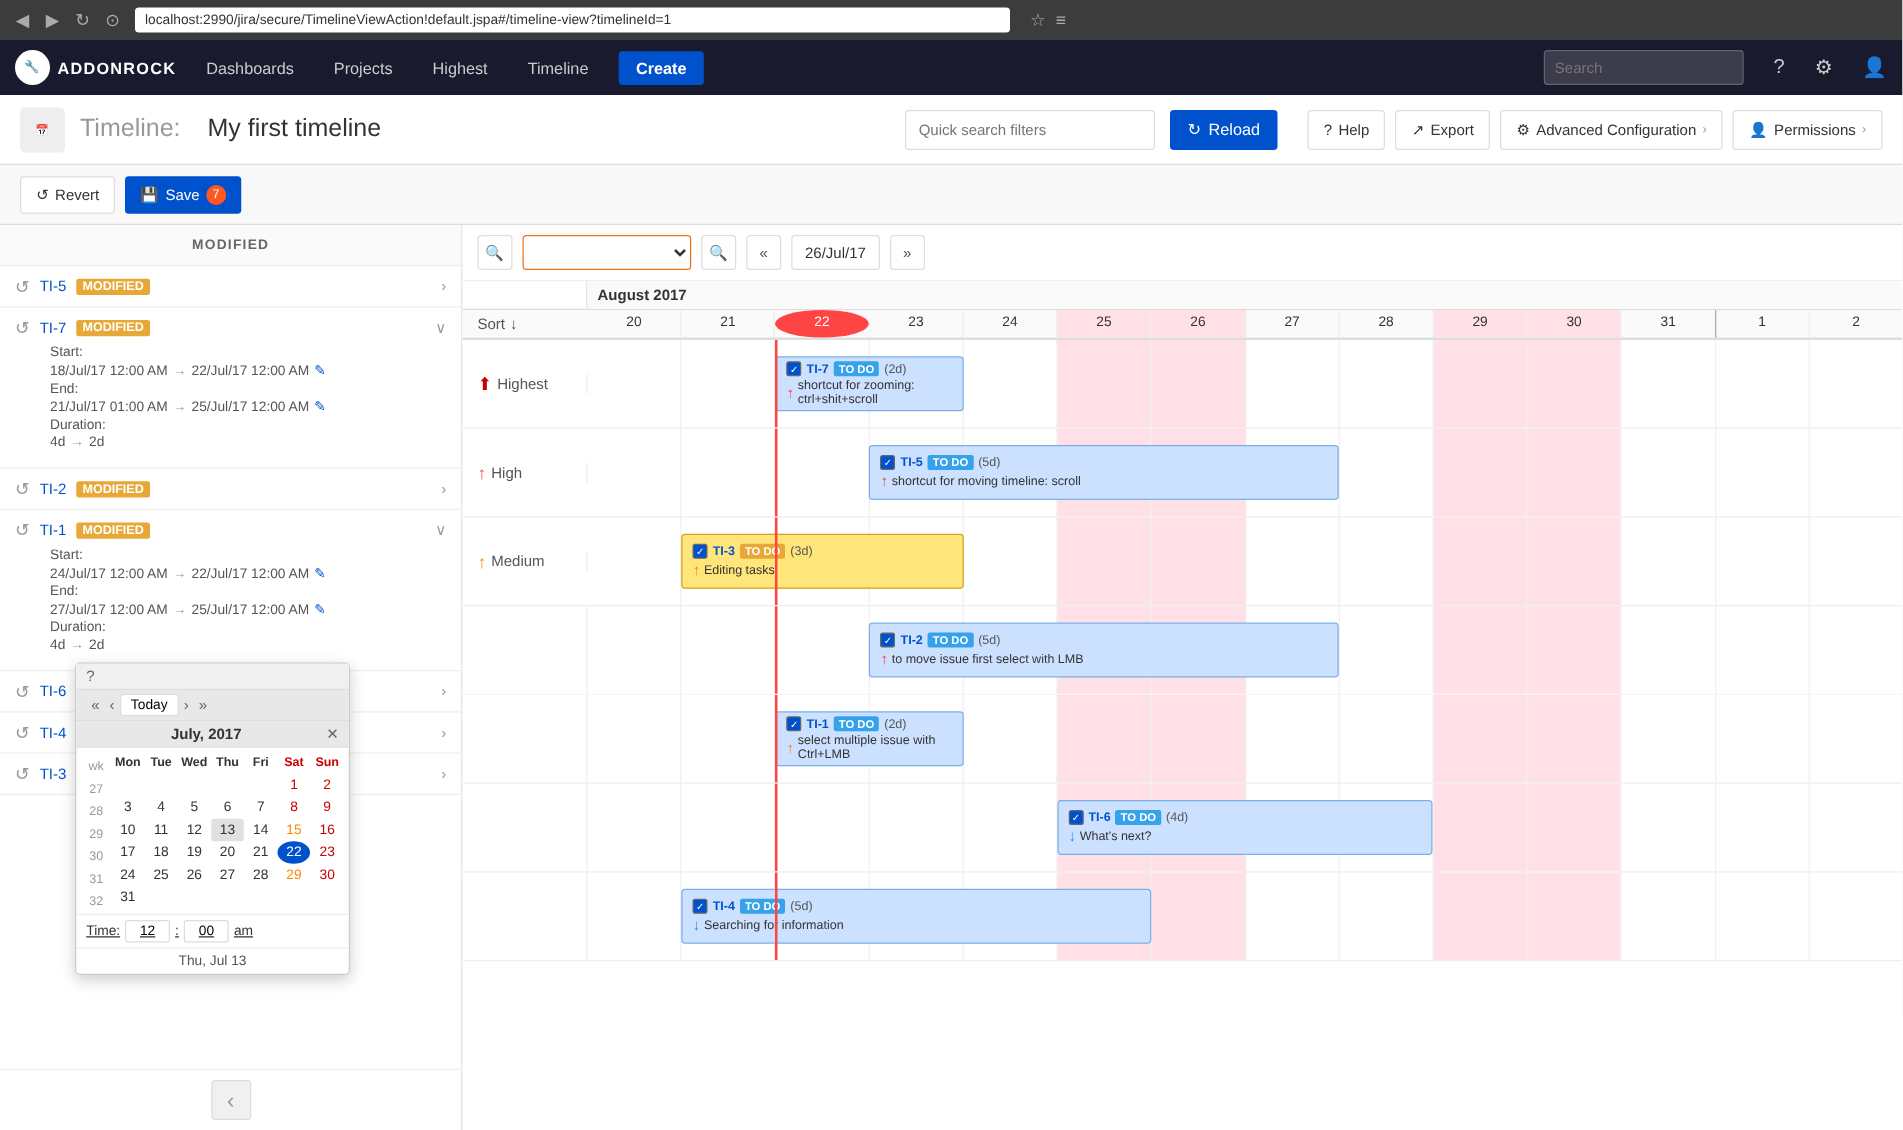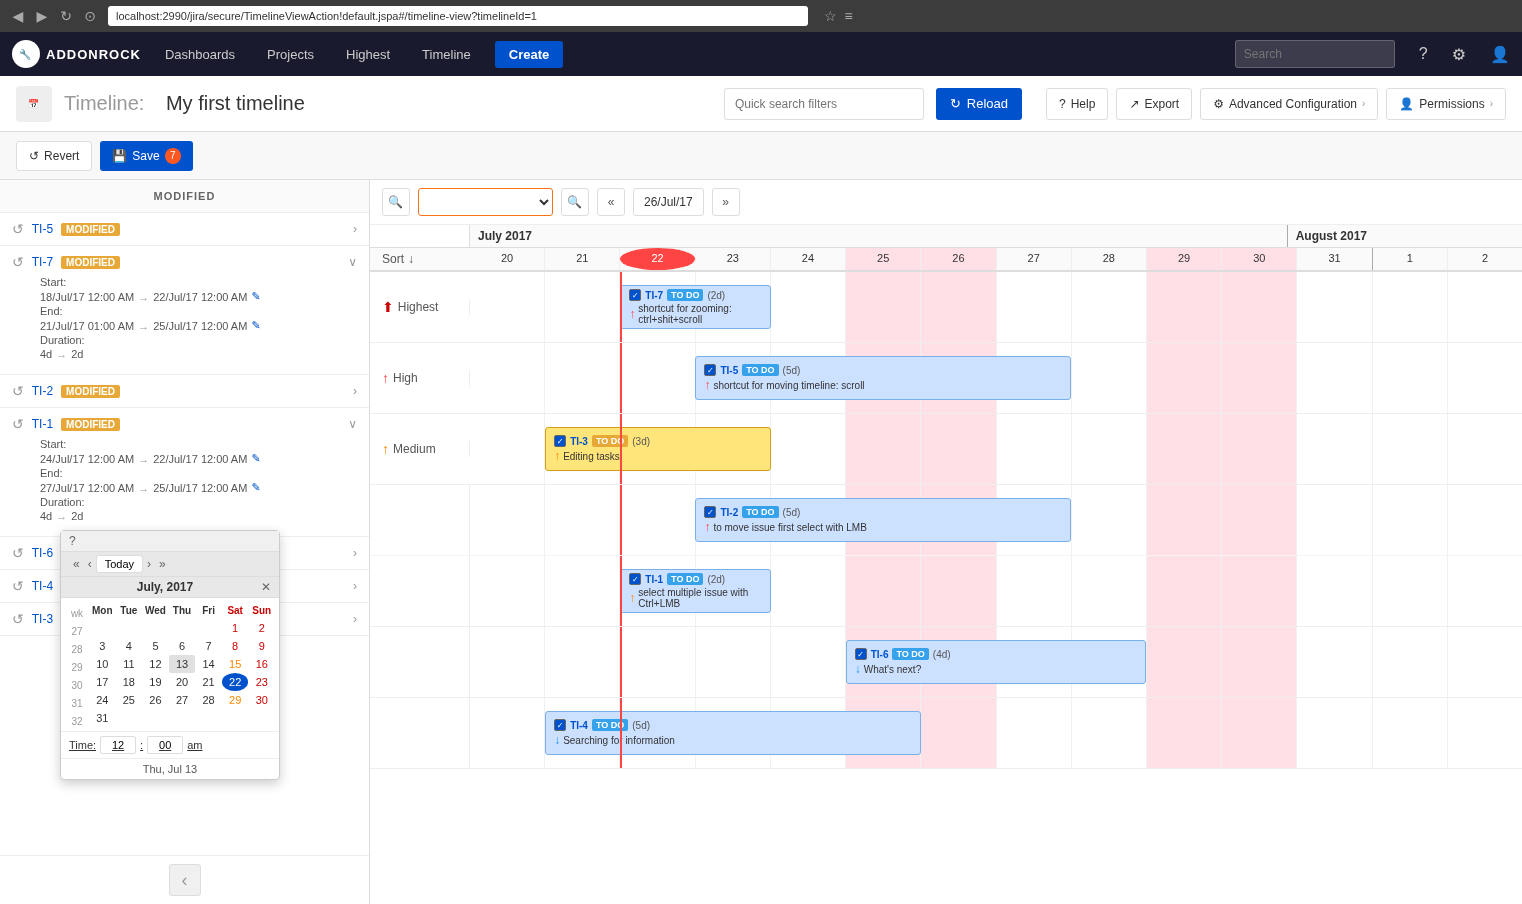--- a/index.html
+++ b/index.html
@@ -444,21 +444,20 @@
       <div class="tl-nav-btn">«</div>
       <div class="tl-date-label">26/Jul/17</div>
       <div class="tl-nav-btn">»</div>
     </div>
 
     <div class="timeline-grid" style="position:relative;">
 
       <div style="display:flex; border-bottom:1px solid #ddd;">
         <div style="width:100px; min-width:100px; border-right:1px solid #ddd;"></div>
         <div style="flex:1; display:flex;">
-          <div style="flex:11; background:#fafafa; border-right:1px solid #aaa; padding:4px 8px; font-size:12px; font-weight:bold; color:#333;">July 2017</div>
           <div style="flex:3; background:#fafafa; padding:4px 8px; font-size:12px; font-weight:bold; color:#333;">August 2017</div>
         </div>
       </div>
 
       <div style="display:flex; border-bottom:2px solid #ddd; background:#fafafa;">
         <div class="sort-area">
           <span>Sort</span>
           <span>↓</span>
         </div>
         <div style="flex:1; display:flex;">

